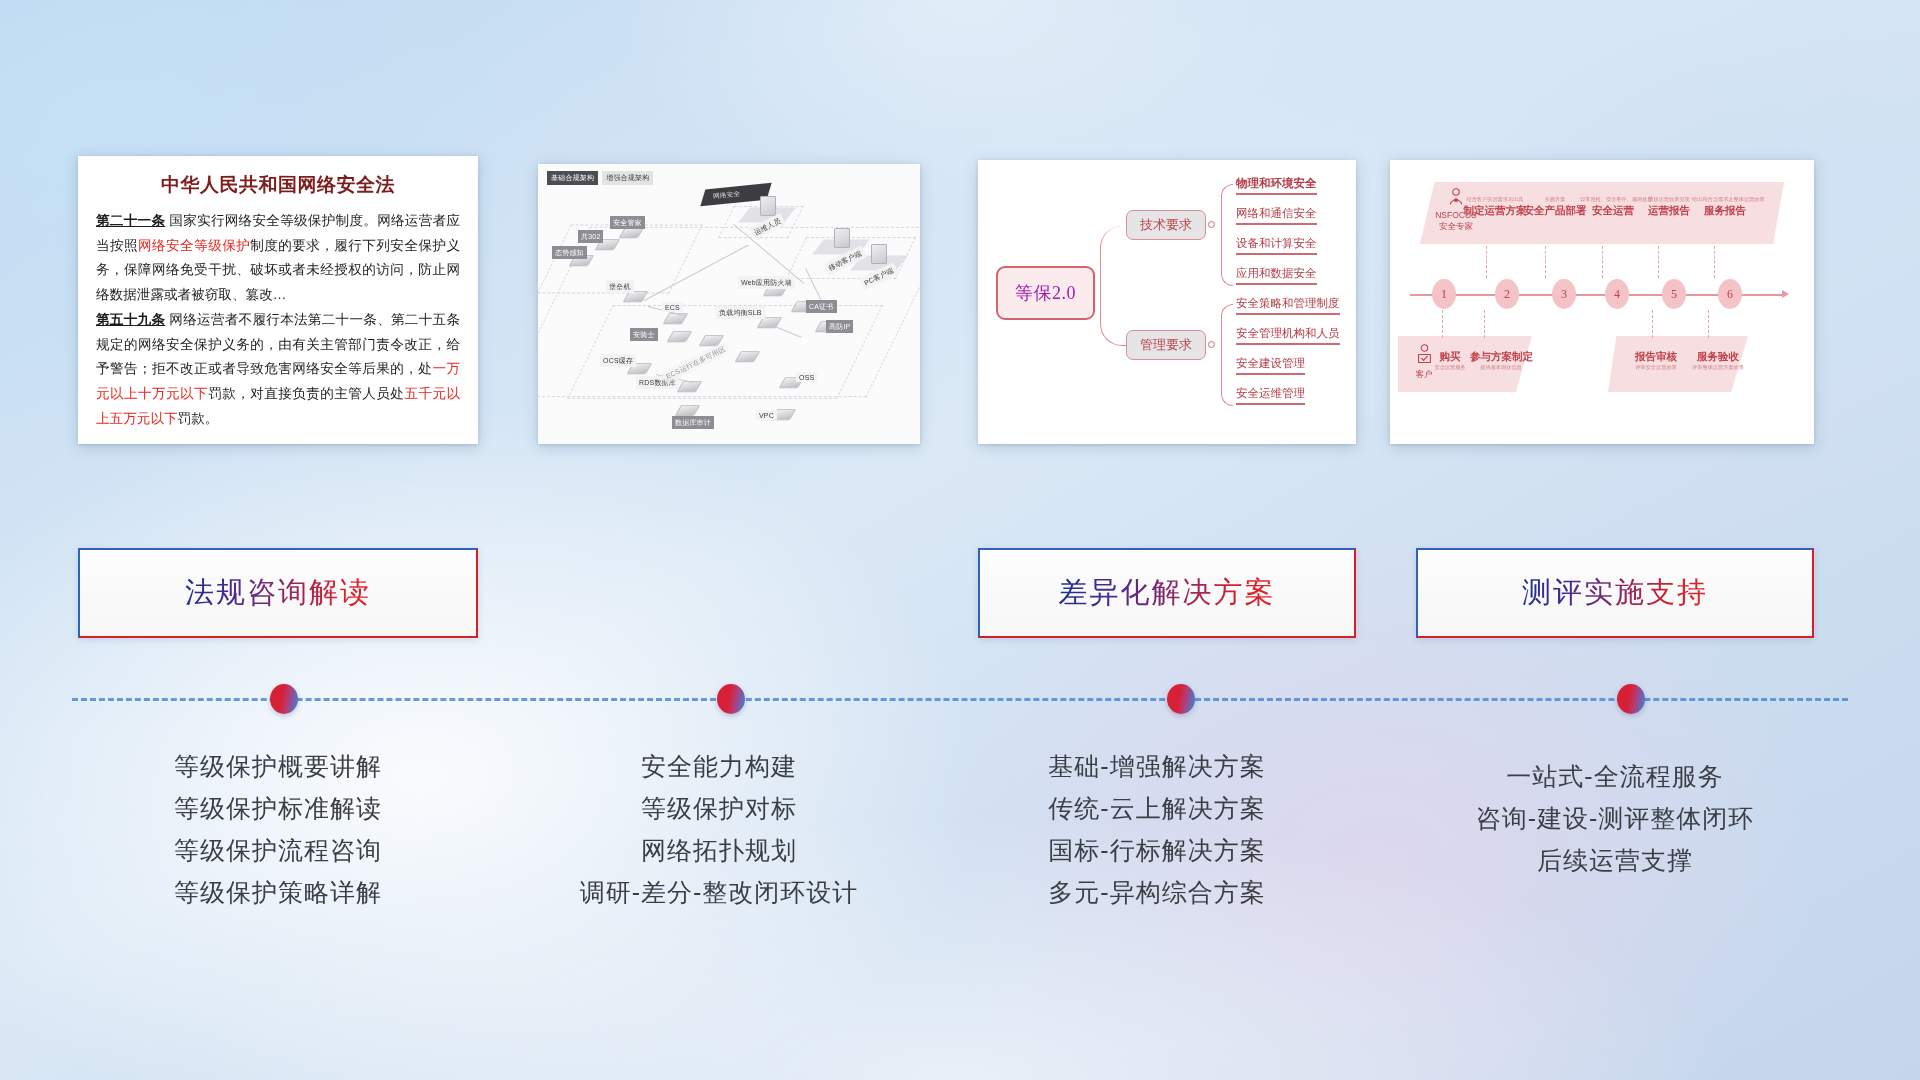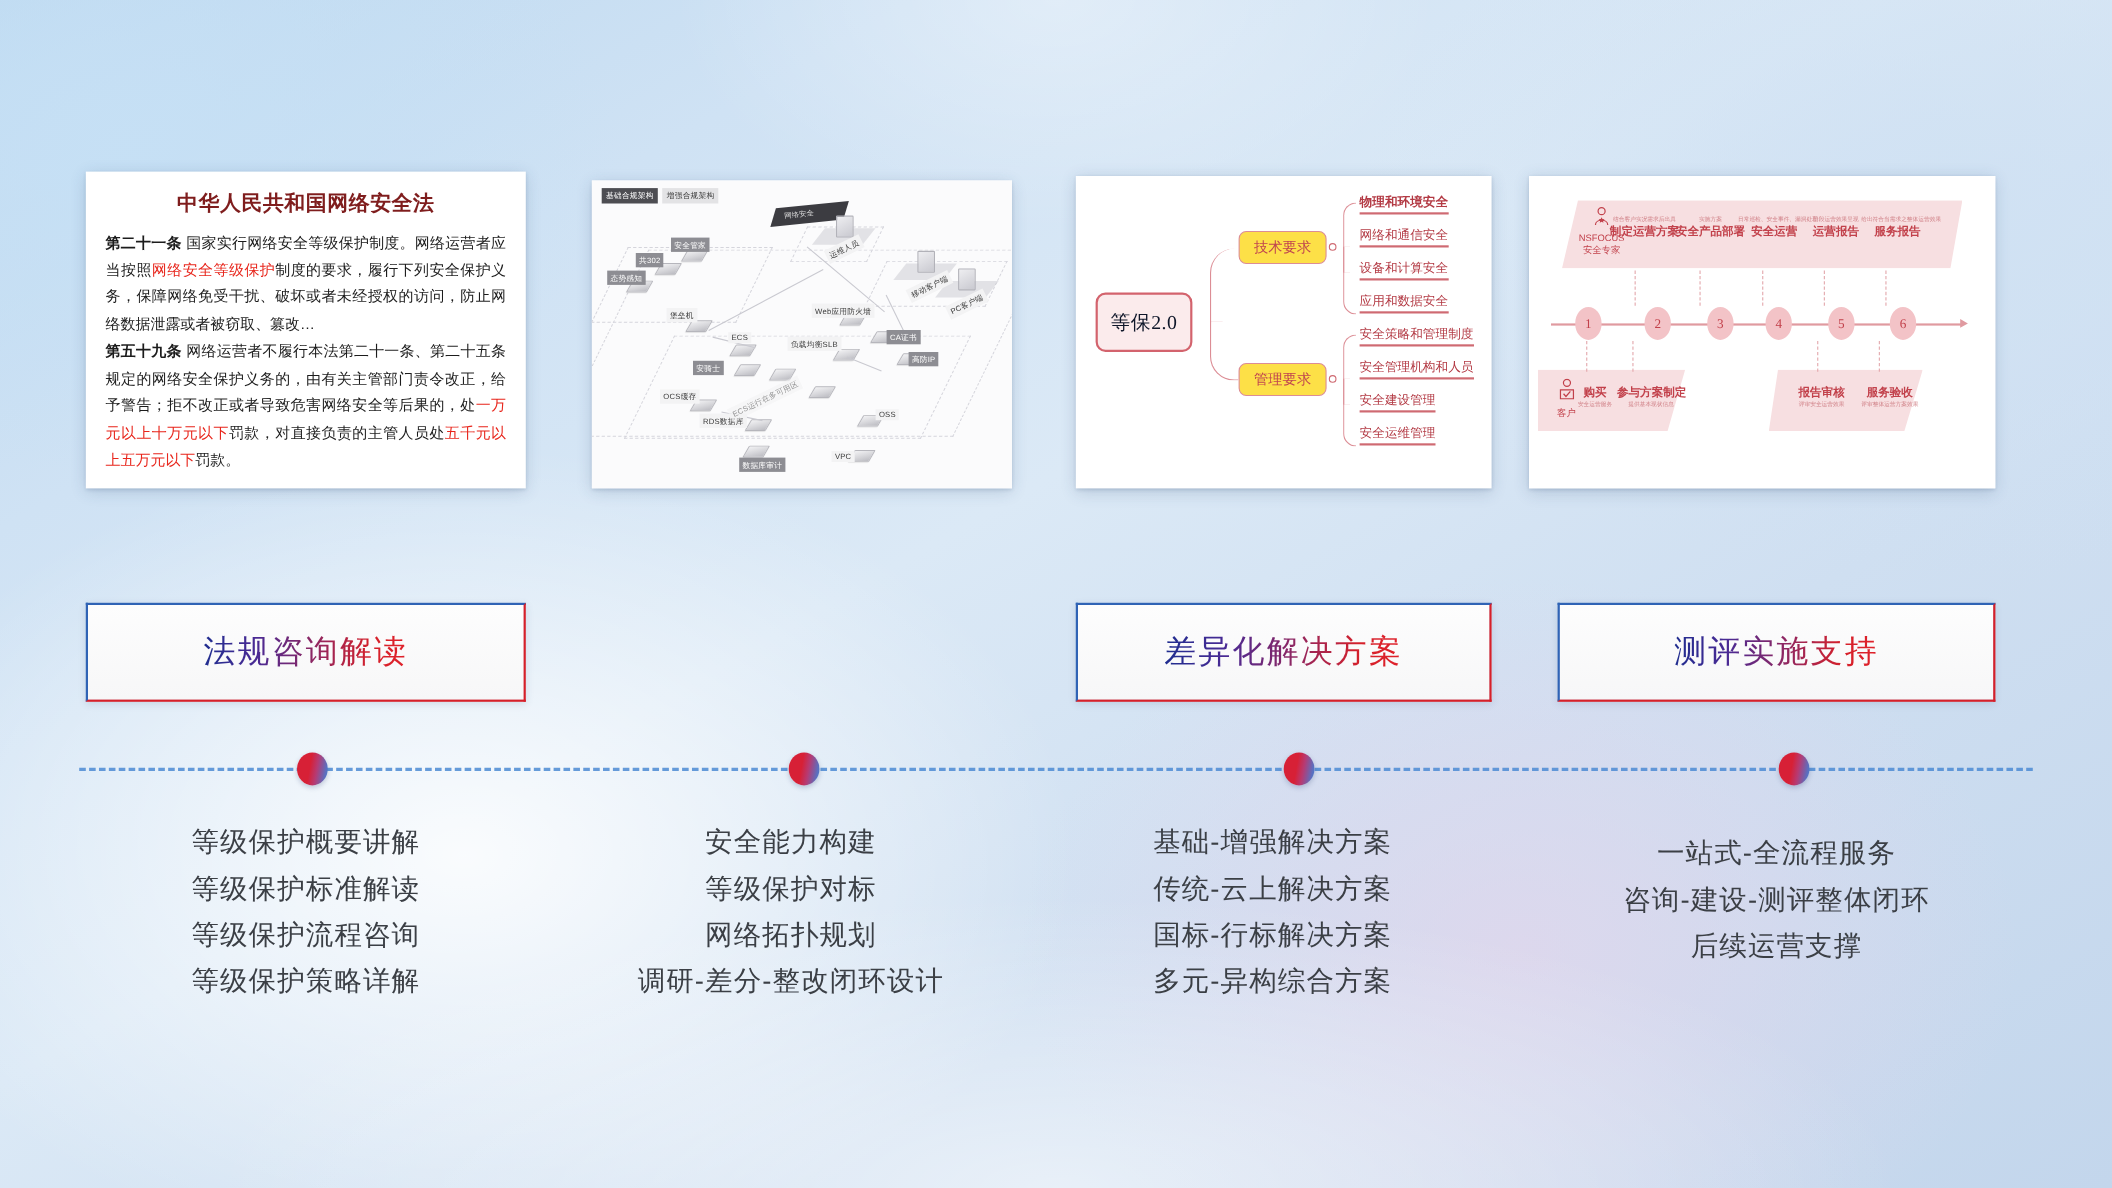--- a/index.html
+++ b/index.html
@@ -33,21 +33,21 @@
   #card-mind  { left:978px; top:8px;  width:378px; height:284px; }
   #card-time  { left:1390px;top:8px;  width:424px; height:284px; }
 
   
   .law-inner { padding:16px 18px 10px 18px; }
   .law-title {
     text-align:center; font-weight:bold; font-size:19px; color:#7f1d1d;
     letter-spacing:0.5px; margin-bottom:11px;
   }
   .law-body { font-size:13.6px; line-height:1.82; color:#1c1c1c; text-align:justify; }
-  .law-body b { font-weight:bold; }
+  .law-body b { font-weight:bold;text-decoration:underline; }
   .law-body .red { color:#e8261c; }
 
   
   .arch-canvas { position:absolute; inset:0; background:#fbfbfc; }
   .arch-tabs { position:absolute; left:9px; top:7px; display:flex; gap:4px; }
   .arch-tab {
     font-size:7px; color:#3b3b3b; background:#e3e3e5;
     padding:2px 4px; white-space:nowrap; letter-spacing:0.2px;
   }
   .arch-tab.dark { background:#4d4d52; color:#fff; }
@@ -80,29 +80,29 @@
   .arch-zone { position:absolute; border:1px dashed #d5d5dc; }
   .arch-dark-bar {
     position:absolute; left:166px; top:22px; width:64px; height:17px;
     background:#3c3c41; transform:skewX(-22deg) rotate(-6deg);
   }
   .arch-dark-bar span{ color:#dedede; font-size:6.5px; display:block; padding:4px 0 0 9px; transform:skewX(22deg);}
 
   
   .mm { position:absolute; inset:0; }
   .mm-root {
-    position:absolute; left:18px; top:106px; width:88px; height:54px;
+    position:absolute; left:18px; top:106px; width:99px; height:54px;
     background:#fbebec; border:2.4px solid #d3636d; border-radius:9px;
     display:flex; align-items:center; justify-content:center;
-    color:#0f172a; font-size:18px; letter-spacing:0.5px;
+    color:#a21caf; font-size:18px; letter-spacing:0.5px;
     font-family:"Liberation Serif","DejaVu Serif",serif;
   }
   .mm-branch {
     position:absolute; width:80px; height:30px;
-    background:#fde047; border:1.6px solid #dc8d95; border-radius:7px;
+    background:#e5e5e5; border:1.6px solid #dc8d95; border-radius:7px;
     display:flex; align-items:center; justify-content:center;
     color:#c0454f; font-size:13px;
     font-family:Liberation Mono, monospace;
   }
   #mm-b-tech { left:148px; top:50px; }
   #mm-b-mgmt { left:148px; top:170px; }
   .mm-leaf {
     position:absolute; font-size:11.5px; color:#b33a44; white-space:nowrap;
     font-family:"Liberation Serif","DejaVu Serif",serif;
     padding-bottom:2px; border-bottom:2px solid #cf6a72;

